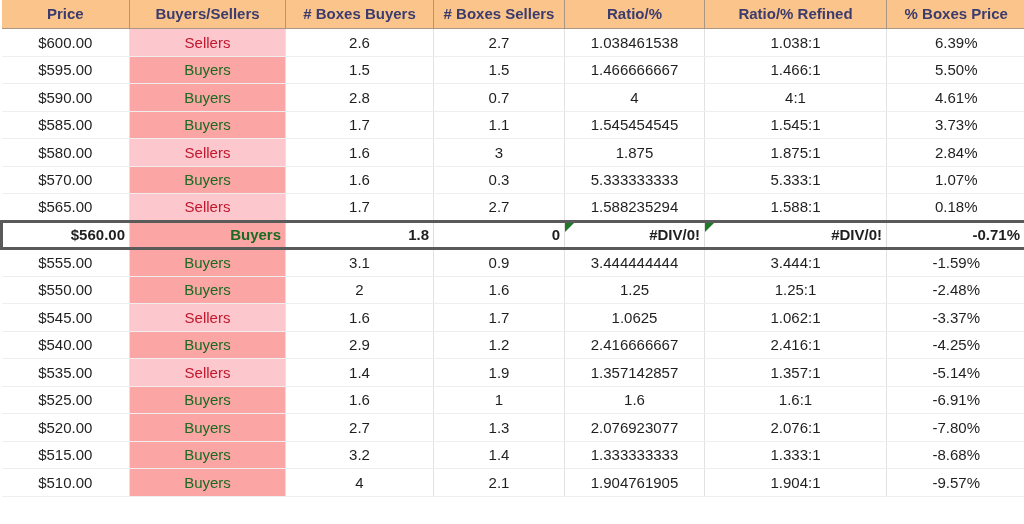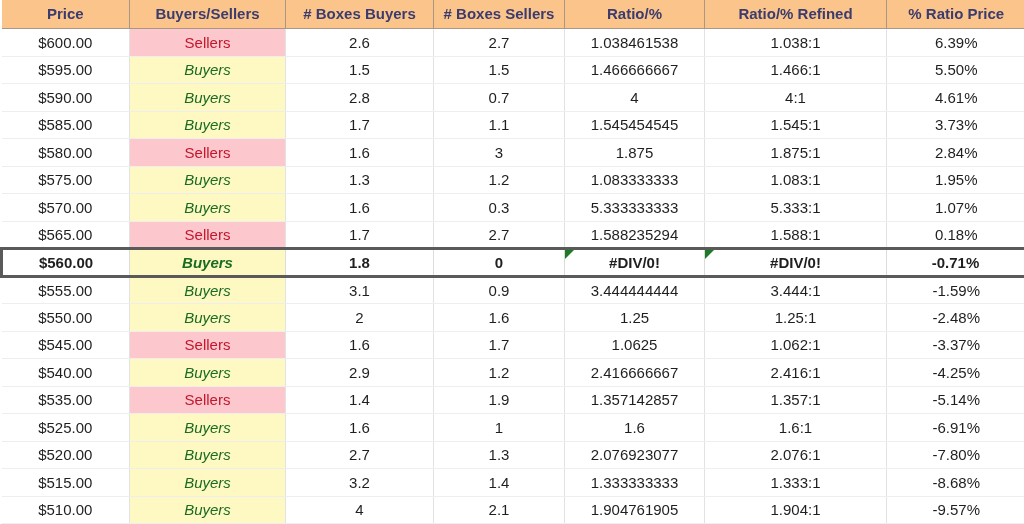--- a/index.html
+++ b/index.html
@@ -56,35 +56,35 @@
     border-bottom: 1px solid #eeeeee;
     white-space: nowrap;
     position: relative;
     background: #ffffff;
   }
   tbody td:last-child { border-right: none; }
 
   tbody td.price { color: #1f1f1f; }
 
   td.sig-buyers {
-    background: #fef9c3;
+    background: #fca5a5;
     color: #1a6b22;
-    font-style: italic;
   }
   td.sig-sellers {
     background: #fcc7cd;
     color: #c1172d;
   }
 
   
   tr.hl td {
     font-weight: bold;
     border-top: 3px solid #5a5a5a;
     border-bottom: 3px solid #5a5a5a;
     border-right-color: #dcdcdc;
+    text-align: right;
   }
   tr.hl td.edge-left  { border-left: 3px solid #5a5a5a; }
   tr.hl td.edge-right { border-right: 3px solid #5a5a5a; }
 
   .err-tri {
     position: absolute;
     top: 0;
     left: 0;
     width: 0;
     height: 0;
@@ -107,21 +107,21 @@
         <col class="c-pct">
     </colgroup>
     <thead>
       <tr id="header-row">
           <th>Price</th>
           <th>Buyers/Sellers</th>
           <th># Boxes Buyers</th>
           <th># Boxes Sellers</th>
           <th>Ratio/%</th>
           <th>Ratio/% Refined</th>
-          <th>% Ratio Price</th>
+          <th>% Boxes Price</th>
         </tr>
     </thead>
     <tbody id="table-body">
         <tr>
           <td class="price">$600.00</td>
           <td class="sig-sellers">Sellers</td>
           <td>2.6</td>
           <td>2.7</td>
           <td>1.038461538</td>
           <td>1.038:1</td>
@@ -157,29 +157,20 @@
         <tr>
           <td class="price">$580.00</td>
           <td class="sig-sellers">Sellers</td>
           <td>1.6</td>
           <td>3</td>
           <td>1.875</td>
           <td>1.875:1</td>
           <td>2.84%</td>
         </tr>
         <tr>
-          <td class="price">$575.00</td>
-          <td class="sig-buyers">Buyers</td>
-          <td>1.3</td>
-          <td>1.2</td>
-          <td>1.083333333</td>
-          <td>1.083:1</td>
-          <td>1.95%</td>
-        </tr>
-        <tr>
           <td class="price">$570.00</td>
           <td class="sig-buyers">Buyers</td>
           <td>1.6</td>
           <td>0.3</td>
           <td>5.333333333</td>
           <td>5.333:1</td>
           <td>1.07%</td>
         </tr>
         <tr>
           <td class="price">$565.00</td>

